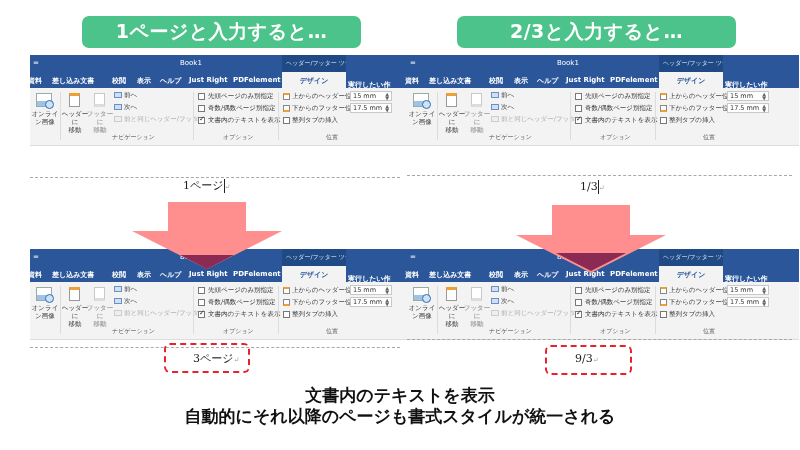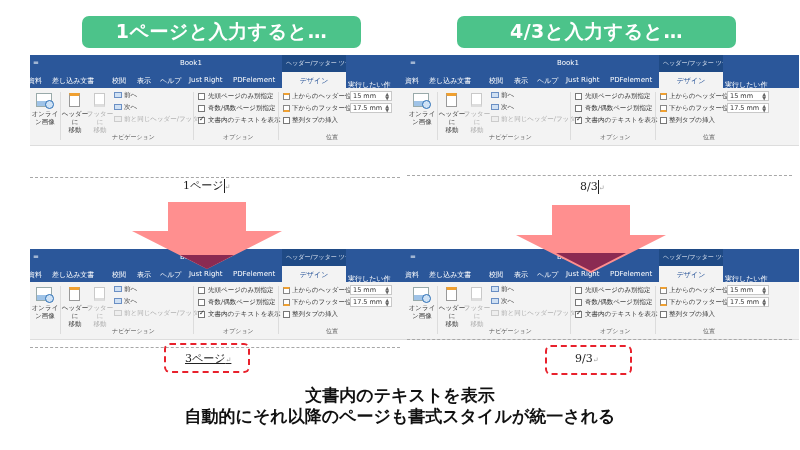--- a/index.html
+++ b/index.html
@@ -14,36 +14,36 @@
   #panel-right-top { left: 407px; top: 55px; }
   #panel-left-bottom { left: 30px; top: 249px; }
   #panel-right-bottom { left: 407px; top: 249px; }
 
   .titlebar { height: 17px; background: #2b579a; color: #fff; font-size: 7px; position: relative; }
   .titlebar .qat { position: absolute; left: 3px; top: 4px; font-size: 7px; }
   .titlebar .title { position: absolute; left: 150px; top: 4px; }
   .titlebar .ctx { position: absolute; left: 252px; top: 0; height: 17px; width: 64px; background: #1f4a85; font-size: 6px; padding: 4px 4px; color: #dbe4f1; white-space: nowrap; overflow: hidden; }
 
   .tabrow { height: 16px; background: #2b579a; color: #fff; font-size: 7px; position: relative; white-space: nowrap; }
-  .tabrow span { position: absolute; top: 4px; }
+  .tabrow span { position: absolute; top: 4px; font-weight: bold; }
   .tabrow .active { background: #f3f3f3; color: #2b579a; top: 0; height: 16px; width: 64px; text-align: center; padding-top: 4px; }
 
   .ribbon { height: 58px; background: #f3f3f3; position: relative; font-size: 6.5px; color: #333; border-bottom: 1px solid #ddd; }
   .grp-label { position: absolute; bottom: 3px; font-size: 6px; color: #555; }
   .sep { position: absolute; top: 4px; width: 1px; height: 48px; background: #dcdcdc; }
 
   .icon-online { position: absolute; left: 6px; top: 5px; width: 16px; height: 14px; border: 1px solid #9aa; background: linear-gradient(#fff 55%, #9fc3e7 55%); }
   .icon-online::after { content: ""; position: absolute; right: -3px; bottom: -3px; width: 7px; height: 7px; border-radius: 50%; border: 1px solid #2b6fb6; background: #cfe2f5; }
   .lbl-online { position: absolute; left: 1px; top: 22px; width: 28px; text-align: center; line-height: 8px; }
 
   .doc-icon { position: absolute; top: 5px; width: 11px; height: 14px; border: 1px solid #999; background: #fff; }
   .doc-icon.hdr { border-top: 3px solid #f0a030; }
   .doc-icon.ftr { border-color: #c9c9c9; border-bottom: 3px solid #ddd; }
   .lbl-small { position: absolute; top: 22px; width: 28px; text-align: center; line-height: 8px; }
-  .lbl-small.dim { color: #aaa; }
+  .lbl-small.dim { color: #aaa; font-weight: bold; }
 
   .nav-row { position: absolute; left: 84px; font-size: 6.5px; white-space: nowrap; }
   .nav-row .ic { display: inline-block; width: 8px; height: 6px; border: 1px solid #6a8fc4; background: #cfe0f3; margin-right: 2px; vertical-align: middle; }
   .nav-row.dim { color: #aaa; }
   .nav-row.dim .ic { border-color: #ccc; background: #eee; }
 
   .opt-row { position: absolute; left: 168px; font-size: 6.5px; white-space: nowrap; }
   .cb { display: inline-block; width: 7px; height: 7px; border: 1px solid #777; background: #fff; margin-right: 3px; vertical-align: middle; position: relative; }
   .cb.checked::after { content: "✓"; position: absolute; left: 0; top: -3px; font-size: 7px; color: #333; }
 
@@ -73,21 +73,21 @@
   #cap1 { top: 384px; }
   #cap2 { top: 405px; text-align: center; }
 </style>
 </head>
 <body>
 
 <div class="pill" id="pill-left">
     <span>1ページと入力すると…</span>
   </div>
 <div class="pill" id="pill-right">
-    <span>4/3と入力すると…</span>
+    <span>2/3と入力すると…</span>
   </div>
 
 <div class="panel" id="panel-left-top">
   <div class="titlebar">
     <span class="qat">=</span>
     <span class="title">Book1</span>
     <span class="ctx">ヘッダー/フッター ツール</span>
   </div>
   <div class="tabrow">
     <span style="left:-2px">資料</span>
@@ -181,21 +181,21 @@
     <div class="spin" style="top:15px"><span>17.5 mm</span><span class="arr">▲<br>▼</span></div>
     <div class="pos-row" style="top:28px"><span class="ic tab"></span><span>整列タブの挿入</span></div>
     <div class="grp-label" style="left:296px">位置</div>
   </div>
 </div>
 
 <div class="hdr-line" style="left:30px; top:177px; width:370px;"></div>
 <div class="page-text" style="left:183px; top:178px;"><span>1ページ</span><span class="caret"></span><span class="para-mark">↵</span></div>
 
 <div class="hdr-line" style="left:407px; top:175px; width:385px;"></div>
-<div class="page-text" style="left:580px; top:180px;"><span>8/3</span><span class="caret"></span><span class="para-mark">↵</span></div>
+<div class="page-text" style="left:580px; top:180px;"><span>1/3</span><span class="caret"></span><span class="para-mark">↵</span></div>
 
 <div class="panel" id="panel-left-bottom">
   <div class="titlebar">
     <span class="qat">=</span>
     <span class="title">Book1</span>
     <span class="ctx">ヘッダー/フッター ツール</span>
   </div>
   <div class="tabrow">
     <span style="left:-2px">資料</span>
     <span style="left:22px">差し込み文書</span>
@@ -294,21 +294,21 @@
 <svg class="arrow" id="arrow-left" viewBox="0 0 150 70">
   <polygon points="36,0 114,0 114,29 150,29 75,67 0,29 36,29" fill="#ff8f8f"></polygon>
   <polygon points="48,53 102,53 75,67" fill="#8b2a52"></polygon>
 </svg>
 <svg class="arrow" id="arrow-right" viewBox="0 0 150 70">
   <polygon points="36,0 114,0 114,30 150,30 75,68 0,30 36,30" fill="#ff8f8f"></polygon>
   <polygon points="40,48 110,48 75,66" fill="#8b2a52"></polygon>
 </svg>
 
 <div class="hdr-line" style="left:30px; top:347px; width:370px;"></div>
-<div class="page-text" style="left:185px; top:351px;text-decoration:underline;"><span>3ページ</span><span class="para-mark">↵</span></div>
+<div class="page-text" style="left:193px; top:351px;"><span>3ページ</span><span class="para-mark">↵</span></div>
 <div class="hdr-line" style="left:407px; top:339px; width:385px;"></div>
 <div class="page-text" style="left:575px; top:352px;"><span>9/3</span><span class="para-mark">↵</span></div>
 
 <div class="highlight" id="hl-left"></div>
 <div class="highlight" id="hl-right"></div>
 
 <div class="caption" id="cap1">文書内のテキストを表示</div>
 <div class="caption" id="cap2">自動的にそれ以降のページも書式スタイルが統一される</div>
 
 </body></html>

